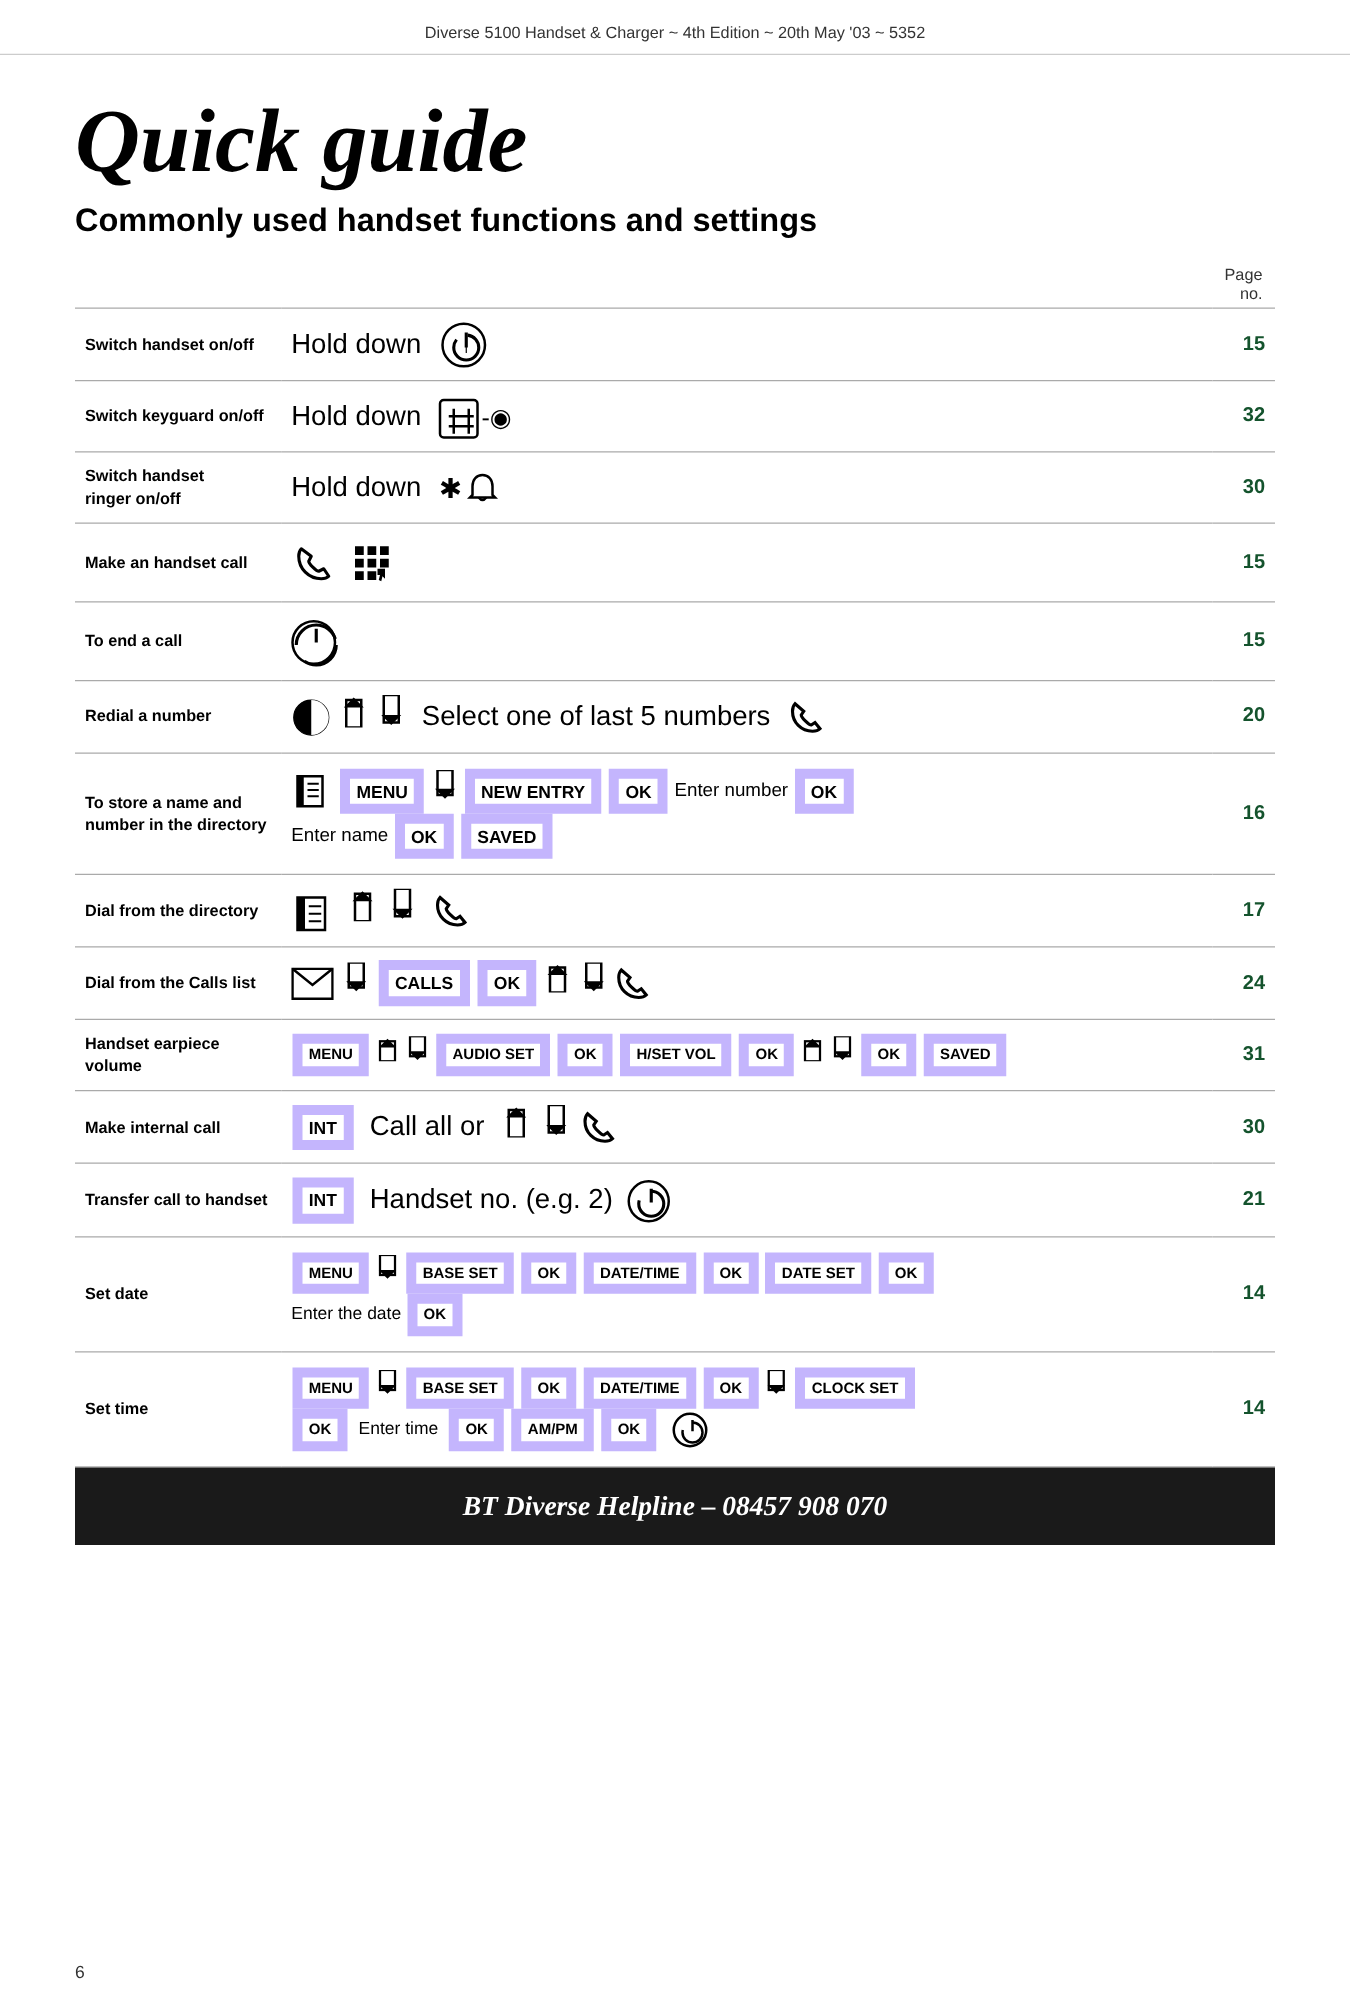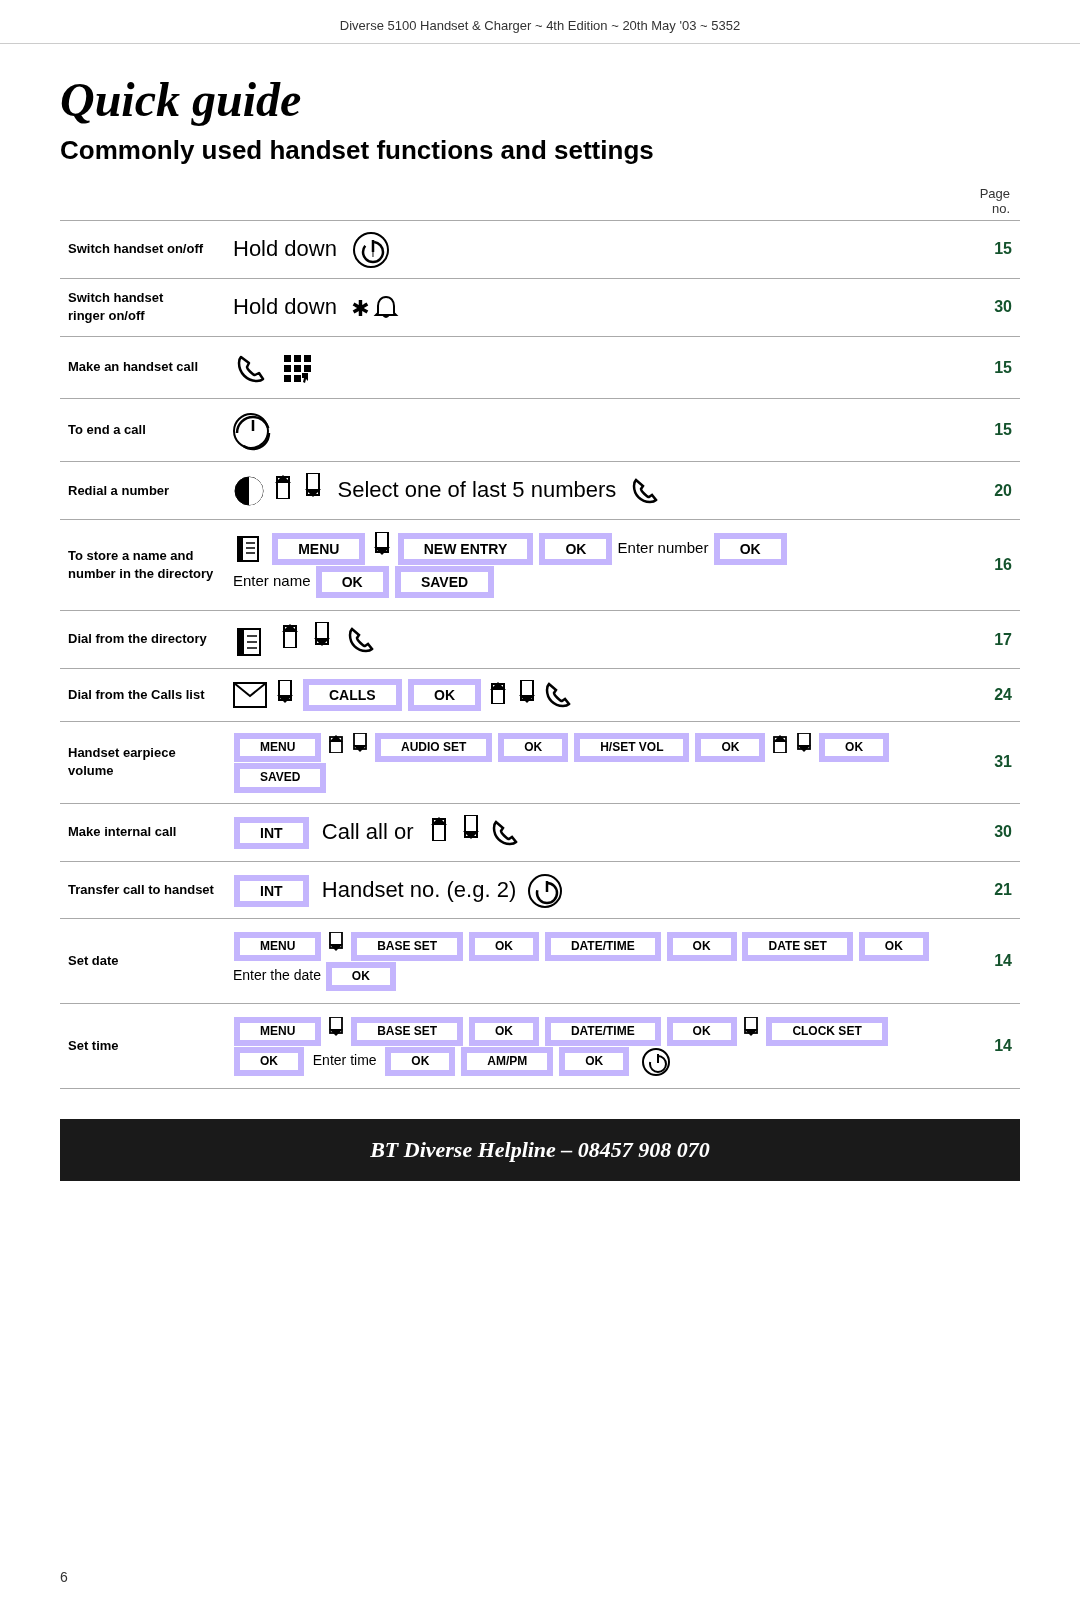--- a/index.html
+++ b/index.html
@@ -29,21 +29,21 @@
     }
 
     .main-content {
       padding: 30px 60px 20px 60px;
     }
 
     .page-title-italic {
       font-family: Georgia, 'Times New Roman', serif;
       font-style: italic;
       font-weight: bold;
-      font-size: 48px;
+      font-size: 72px;
       color: #000;
       line-height: 1.1;
       margin-bottom: 8px;
     }
 
     .subtitle {
       font-size: 26px;
       font-weight: bold;
       color: #000;
       margin-bottom: 20px;
@@ -97,40 +97,39 @@
       font-weight: bold;
       color: #14532d;
       text-align: right;
       width: 50px;
       vertical-align: middle;
     }
 
     
     .key {
       display: inline-block;
-      border: 6px solid #c4b5fd;
-      padding: 1px 20px;
+      border: 8px solid #c4b5fd;
+      padding: 1px 5px;
       font-size: 14px;
       font-weight: bold;
       font-family: Arial, Helvetica, sans-serif;
       margin: 0 1px;
       line-height: 1.3;
       vertical-align: middle;
     }
 
     .key-sm {
       font-size: 12px;
     }
 
     
     .helpline-bar {
       background: #1a1a1a;
       text-align: center;
       padding: 18px 0;
-      margin-top: 30px;
     }
 
     .helpline-text {
       font-size: 22px;
       font-style: italic;
       font-weight: bold;
       color: #fff;
       font-family: Georgia, serif;
     }
 
@@ -179,20 +178,39 @@
             <svg viewBox="0 0 36 36" width="36" height="36" style="vertical-align:top;">
               <circle cx="18" cy="18" r="10" fill="none" stroke="#000" stroke-width="2.5" stroke-dasharray="50 10" stroke-dashoffset="12"></circle>
               <line x1="18" y1="6" x2="18" y2="18" stroke="#000" stroke-width="2.5"></line>
               <text x="50%" y="55%" dominant-baseline="middle" text-anchor="middle" font-size="11" fill="#000">i</text>
             </svg>
           </span>
         </td>
         <td class="col-page">15</td>
       </tr>
 
+      <tr>
+        <td class="col-label">Switch keyguard on/off</td>
+        <td class="col-action font-large">
+          Hold down&nbsp;
+          <span style="display:inline-flex;align-items:center;vertical-align:middle;gap:2px;margin:0 2px;">
+
+            <span style="display:inline-block;width:32px;height:32px;border:2.5px solid #000;border-radius:4px;position:relative;vertical-align:middle;">
+              <svg viewBox="0 0 32 32" width="32" height="32">
+                <line x1="10" y1="6" x2="10" y2="26" stroke="#000" stroke-width="2"></line>
+                <line x1="22" y1="6" x2="22" y2="26" stroke="#000" stroke-width="2"></line>
+                <line x1="6" y1="12" x2="26" y2="12" stroke="#000" stroke-width="2"></line>
+                <line x1="6" y1="20" x2="26" y2="20" stroke="#000" stroke-width="2"></line>
+              </svg>
+            </span>
+            <span style="font-size:20px;vertical-align:middle;">-◉</span>
+          </span>
+        </td>
+        <td class="col-page">32</td>
+      </tr>
 
       <tr>
         <td class="col-label">Switch handset<br>ringer on/off</td>
         <td class="col-action font-large">
           Hold down&nbsp;
           <span style="display:inline-flex;align-items:center;vertical-align:middle;gap:1px;margin:0 2px;">
 
             <span style="font-size:22px;vertical-align:middle;">✱</span>
             <span style="display:inline-block;width:30px;height:30px;vertical-align:middle;">
               <svg viewBox="0 0 30 30" width="30" height="30">

